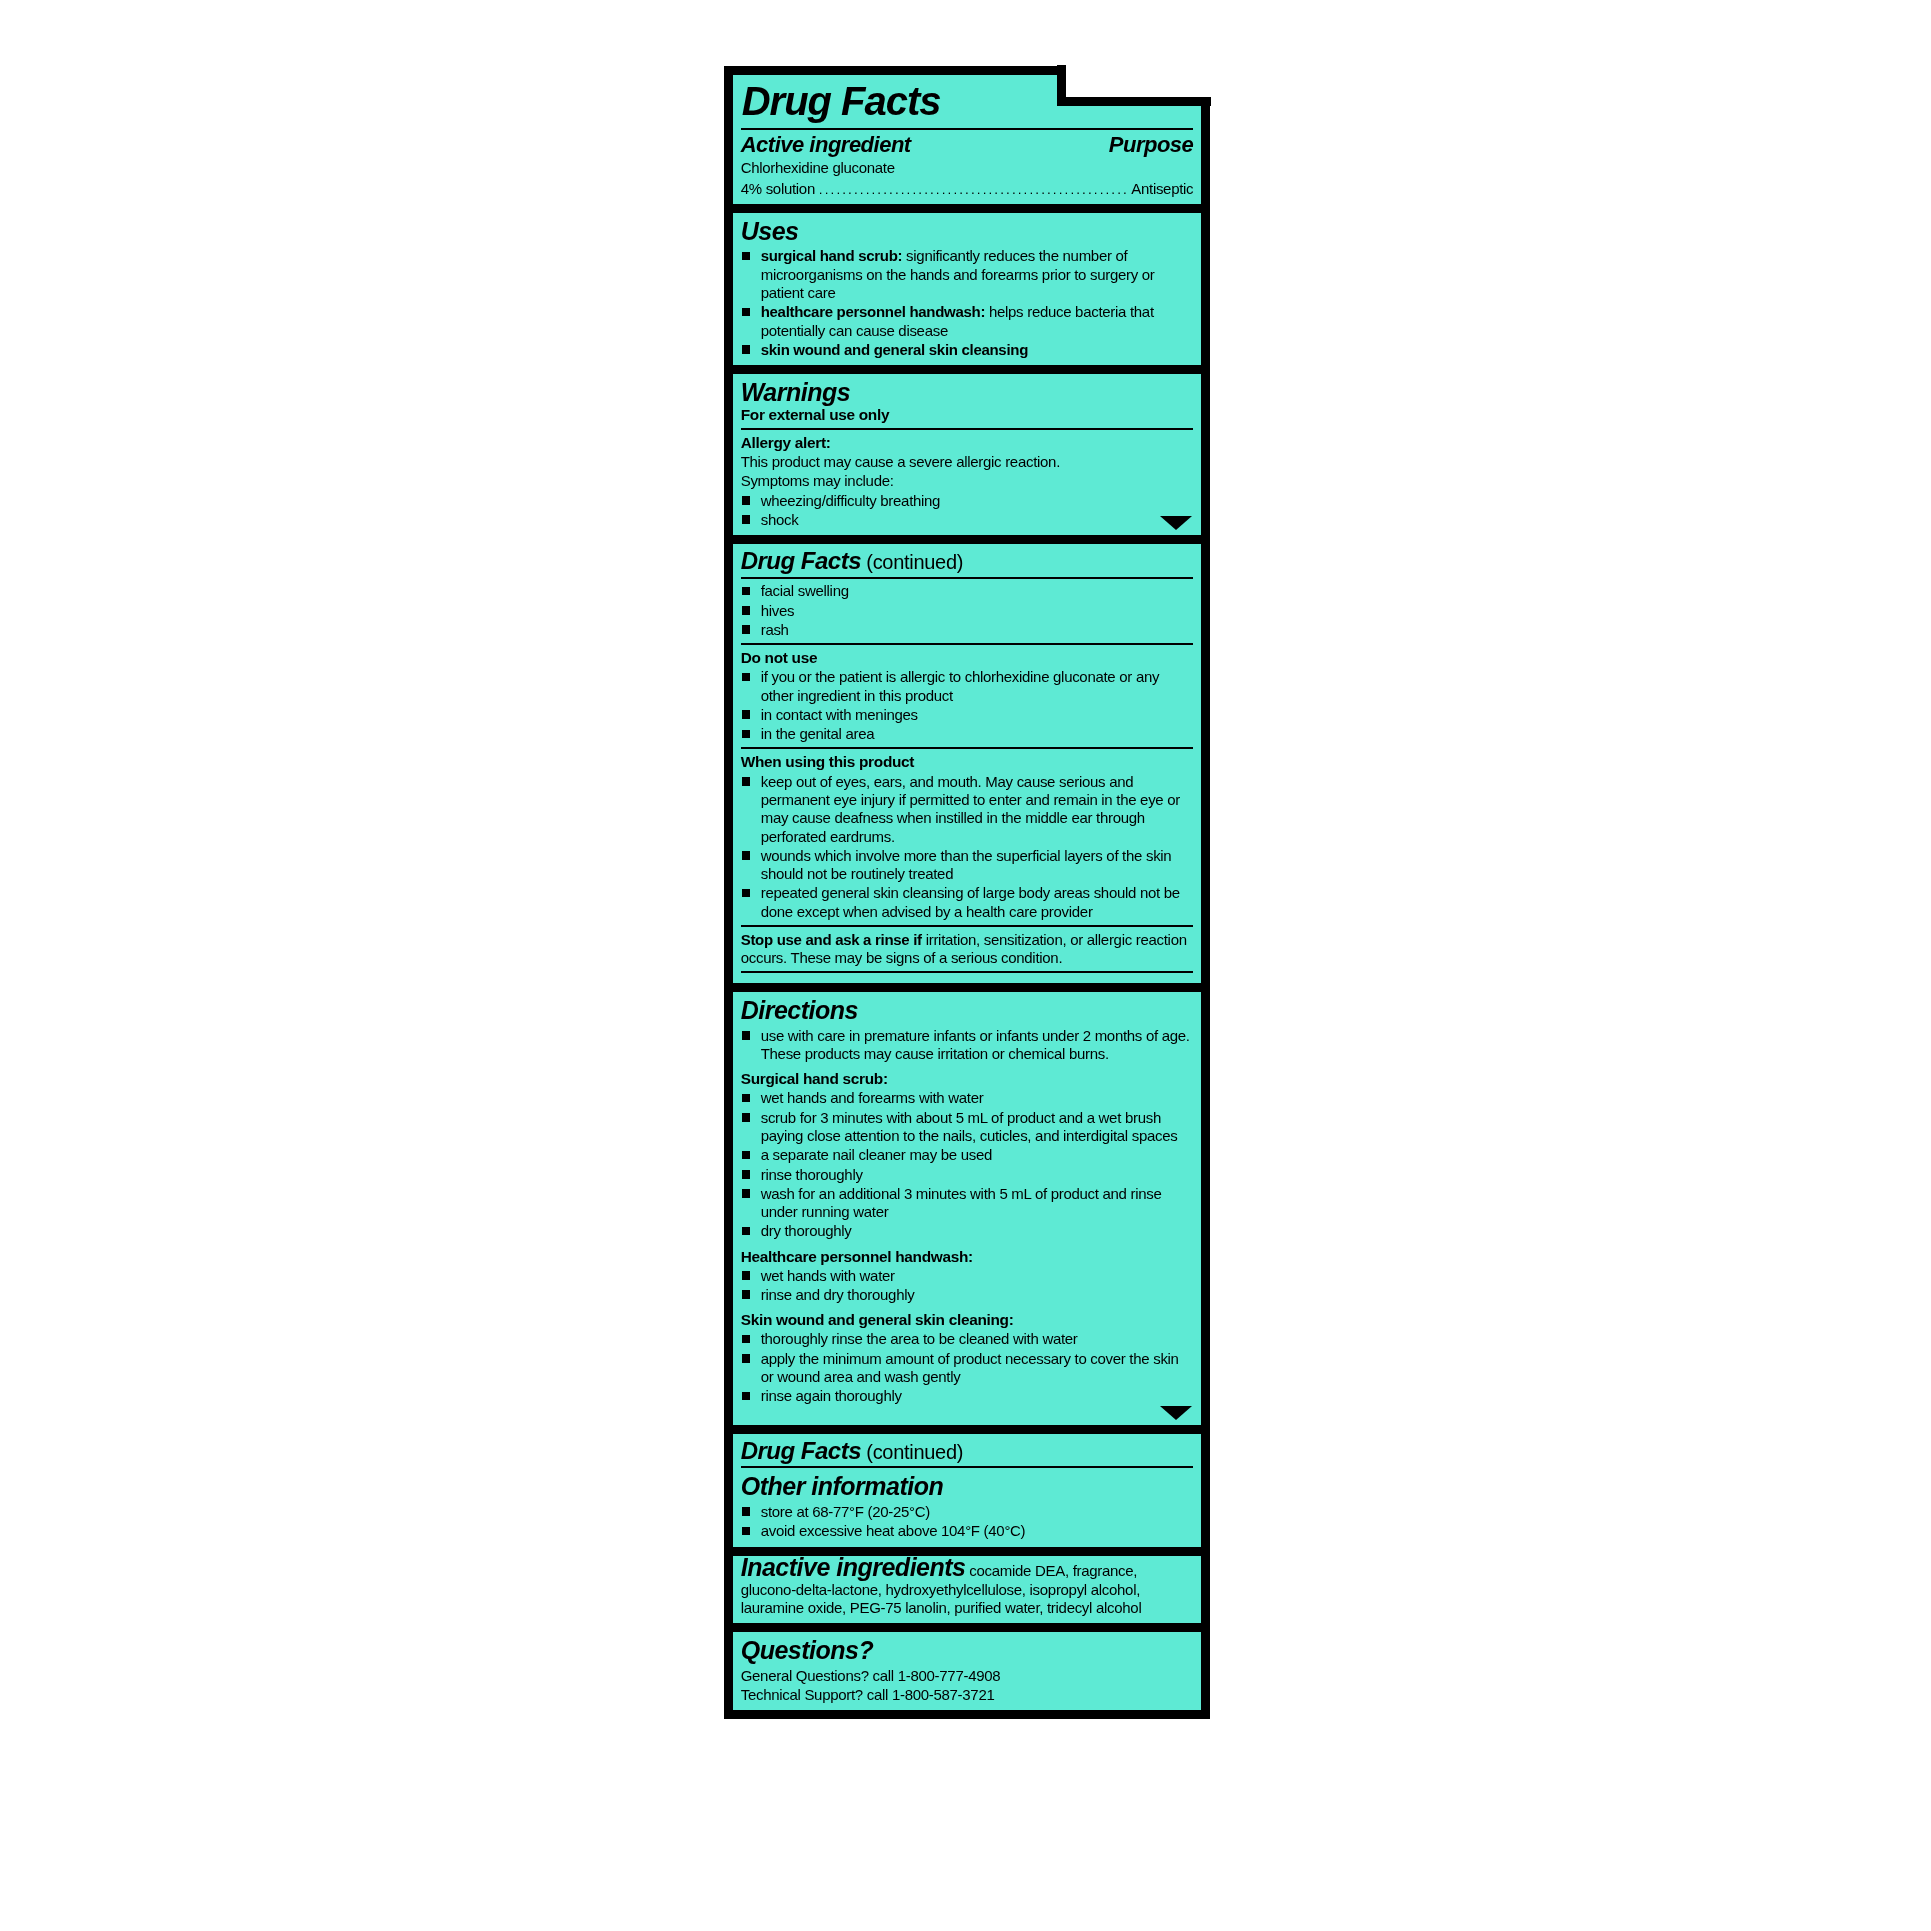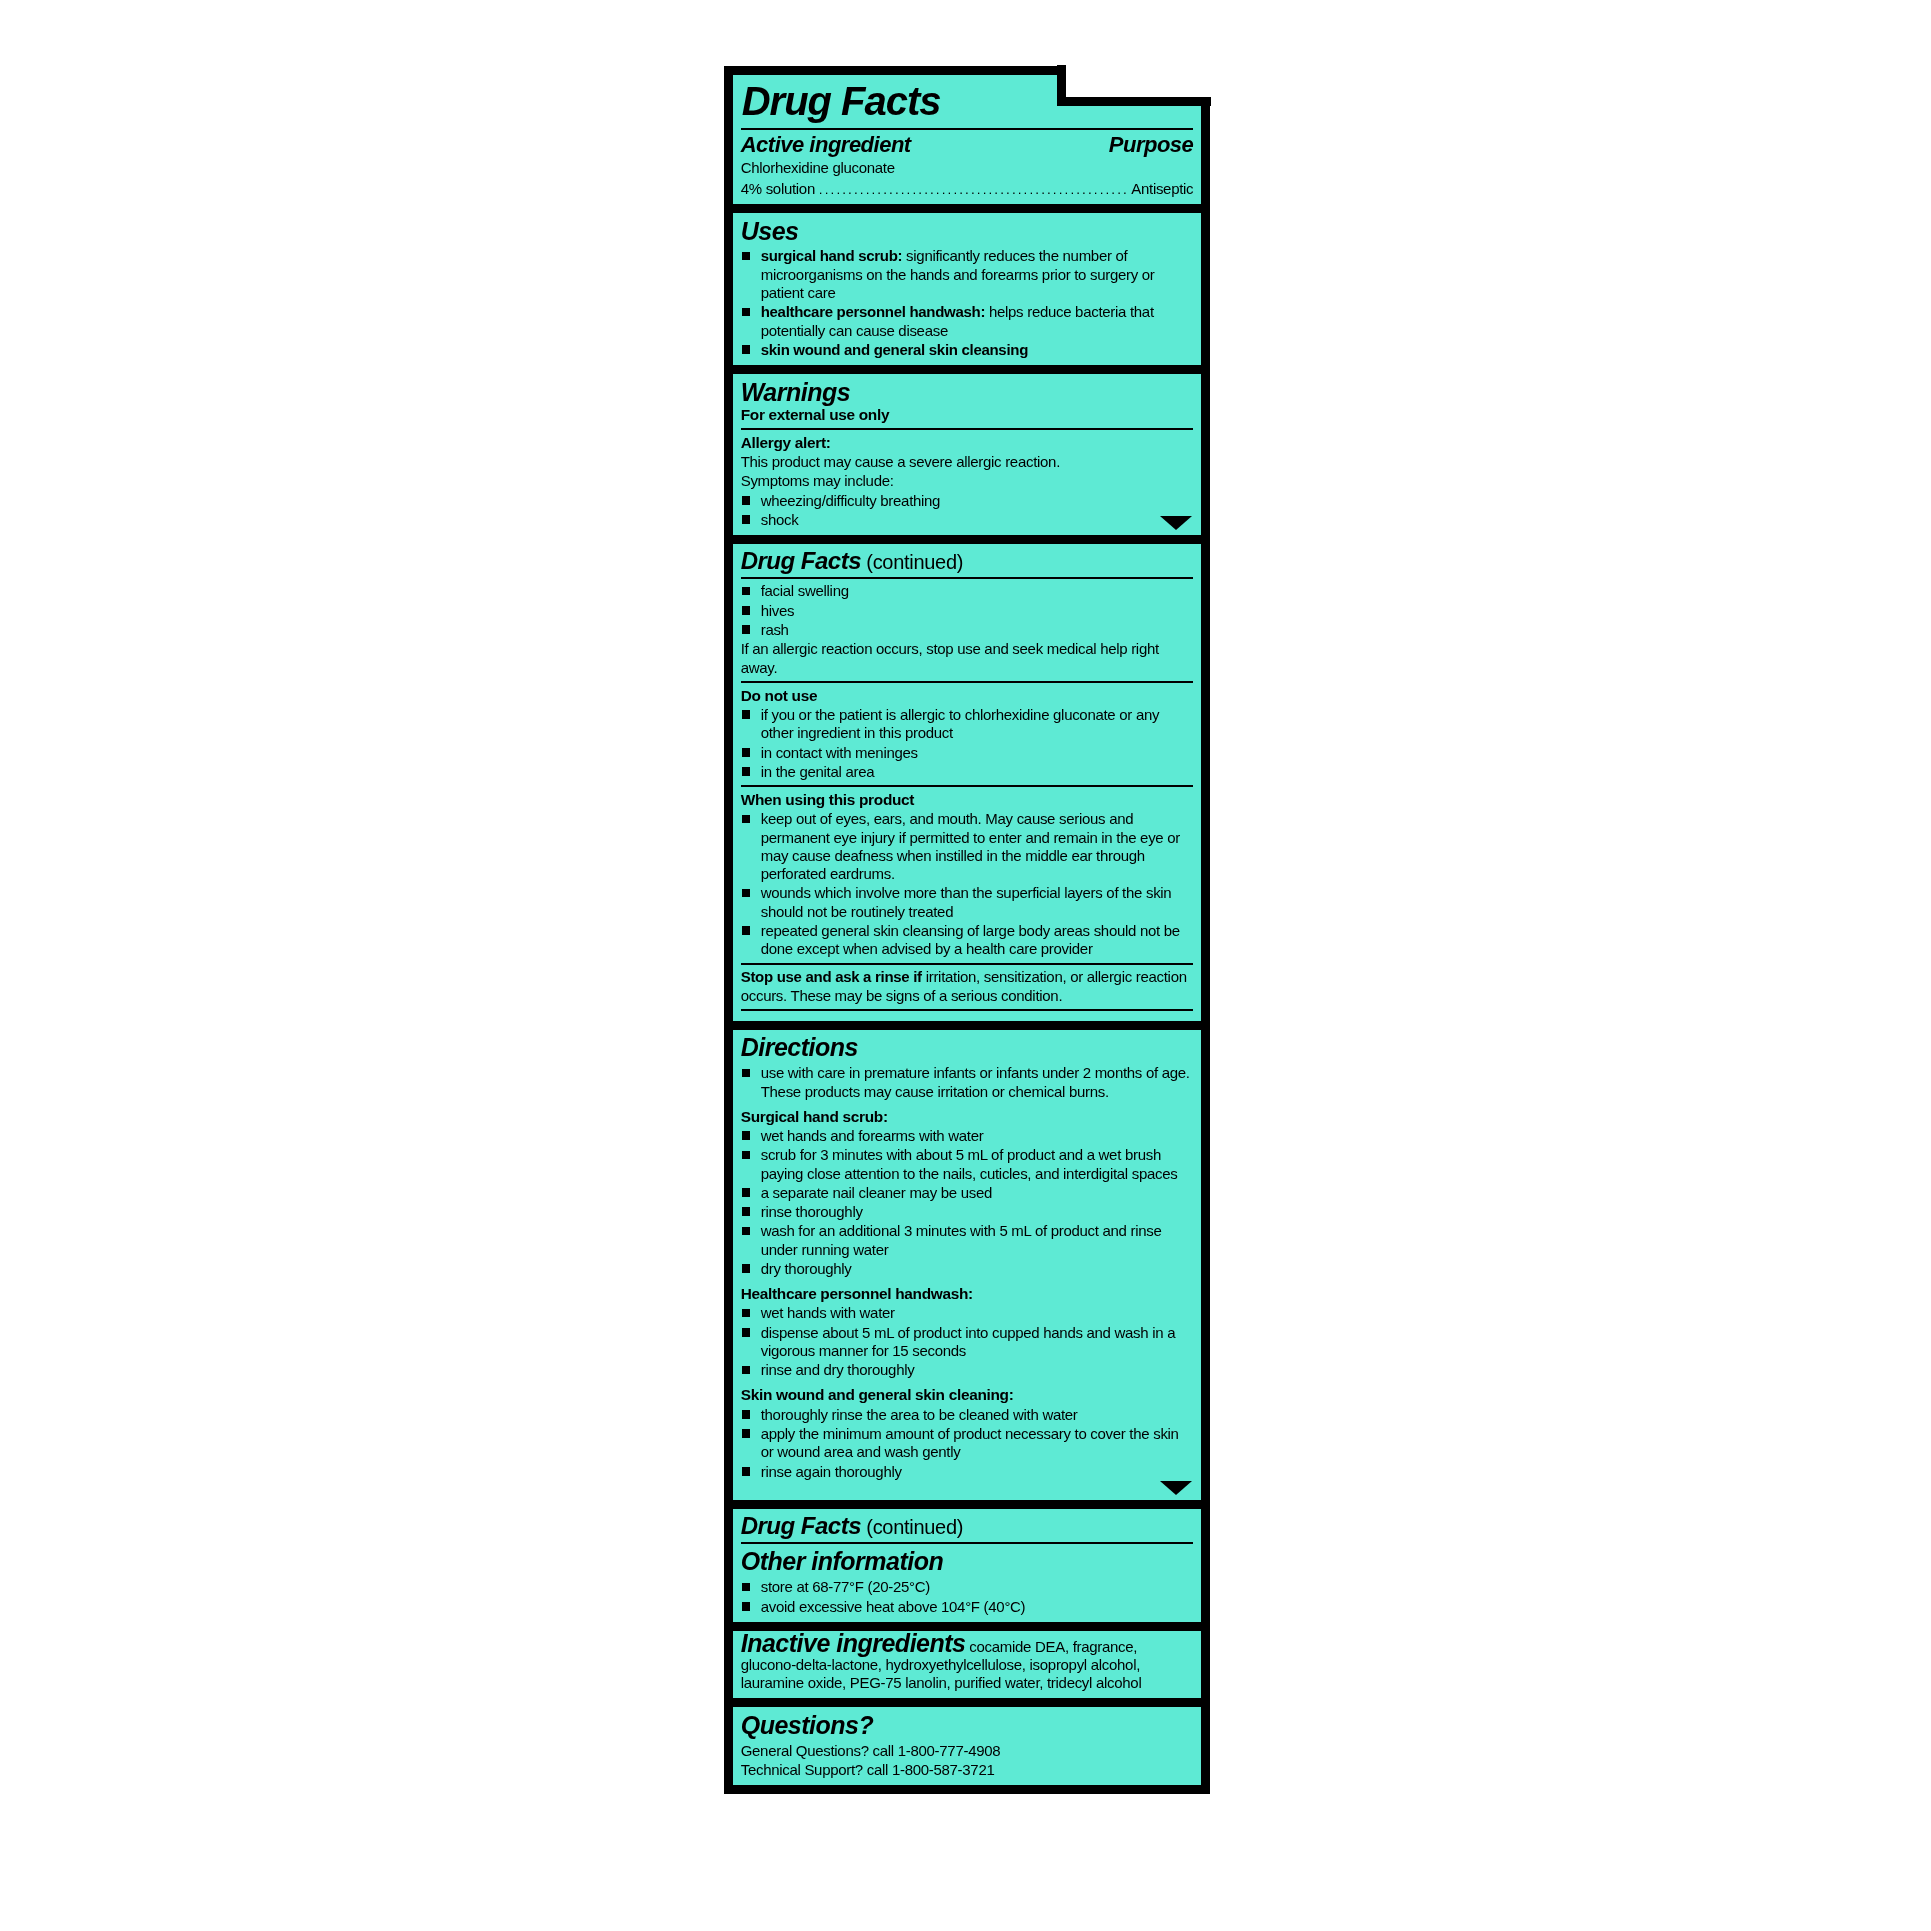--- a/index.html
+++ b/index.html
@@ -92,21 +92,20 @@
       <div class="bullet"><span class="sq"></span><span>shock</span></div>
       <div class="tri"></div>
     </section>
 
     <section class="box">
       <div class="dfhead"><span class="dfh">Drug Facts</span><span class="dfc"> (continued)</span></div>
       <div class="rule" style="margin-top:1px"></div>
       <div class="bullet"><span class="sq"></span><span>facial swelling</span></div>
       <div class="bullet"><span class="sq"></span><span>hives</span></div>
       <div class="bullet"><span class="sq"></span><span>rash</span></div>
-      <div class="t">If an allergic reaction occurs, stop use and seek medical help right away.</div>
       <div class="rule"></div>
       <div class="subhead" style="margin-top:0">Do not use</div>
       <div class="bullet"><span class="sq"></span><span>if you or the patient is allergic to chlorhexidine gluconate or any other ingredient in this product</span></div>
       <div class="bullet"><span class="sq"></span><span>in contact with meninges</span></div>
       <div class="bullet"><span class="sq"></span><span>in the genital area</span></div>
       <div class="rule"></div>
       <div class="subhead" style="margin-top:0">When using this product</div>
       <div class="bullet"><span class="sq"></span><span>keep out of eyes, ears, and mouth. May cause serious and permanent eye injury if permitted to enter and remain in the eye or may cause deafness when instilled in the middle ear through perforated eardrums.</span></div>
       <div class="bullet"><span class="sq"></span><span>wounds which involve more than the superficial layers of the skin should not be routinely treated</span></div>
       <div class="bullet"><span class="sq"></span><span>repeated general skin cleansing of large body areas should not be done except when advised by a health care provider</span></div>
@@ -120,21 +119,20 @@
       <div class="bullet"><span class="sq"></span><span>use with care in premature infants or infants under 2 months of age. These products may cause irritation or chemical burns.</span></div>
       <div class="subhead">Surgical hand scrub:</div>
       <div class="bullet"><span class="sq"></span><span>wet hands and forearms with water</span></div>
       <div class="bullet"><span class="sq"></span><span>scrub for 3 minutes with about 5 mL of product and a wet brush paying close attention to the nails, cuticles, and interdigital spaces</span></div>
       <div class="bullet"><span class="sq"></span><span>a separate nail cleaner may be used</span></div>
       <div class="bullet"><span class="sq"></span><span>rinse thoroughly</span></div>
       <div class="bullet"><span class="sq"></span><span>wash for an additional 3 minutes with 5 mL of product and rinse under running water</span></div>
       <div class="bullet"><span class="sq"></span><span>dry thoroughly</span></div>
       <div class="subhead">Healthcare personnel handwash:</div>
       <div class="bullet"><span class="sq"></span><span>wet hands with water</span></div>
-      <div class="bullet"><span class="sq"></span><span>dispense about 5 mL of product into cupped hands and wash in a vigorous manner for 15 seconds</span></div>
       <div class="bullet"><span class="sq"></span><span>rinse and dry thoroughly</span></div>
       <div class="subhead">Skin wound and general skin cleaning:</div>
       <div class="bullet"><span class="sq"></span><span>thoroughly rinse the area to be cleaned with water</span></div>
       <div class="bullet"><span class="sq"></span><span>apply the minimum amount of product necessary to cover the skin or wound area and wash gently</span></div>
       <div class="bullet" style="margin-bottom:13.5px"><span class="sq"></span><span>rinse again thoroughly</span></div>
       <div class="tri"></div>
     </section>
 
     <section class="box">
       <div class="dfhead"><span class="dfh">Drug Facts</span><span class="dfc"> (continued)</span></div>

